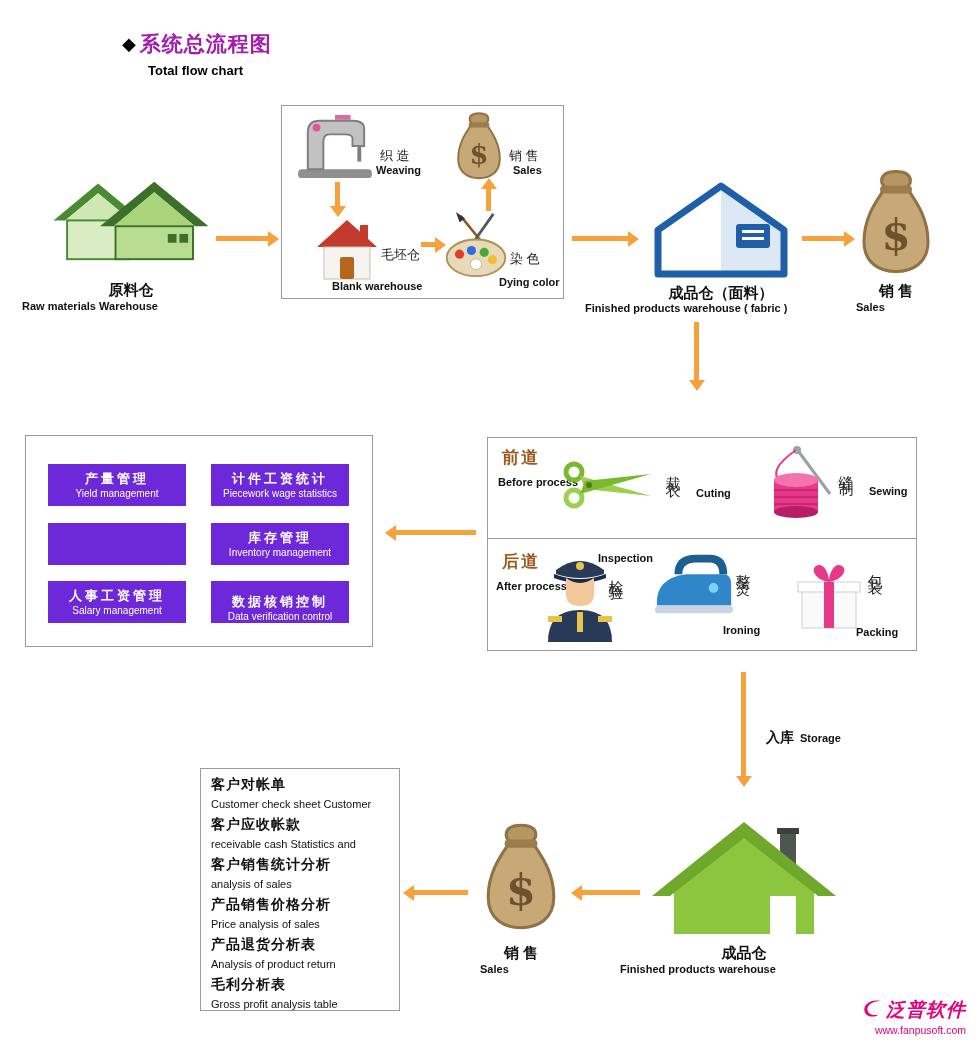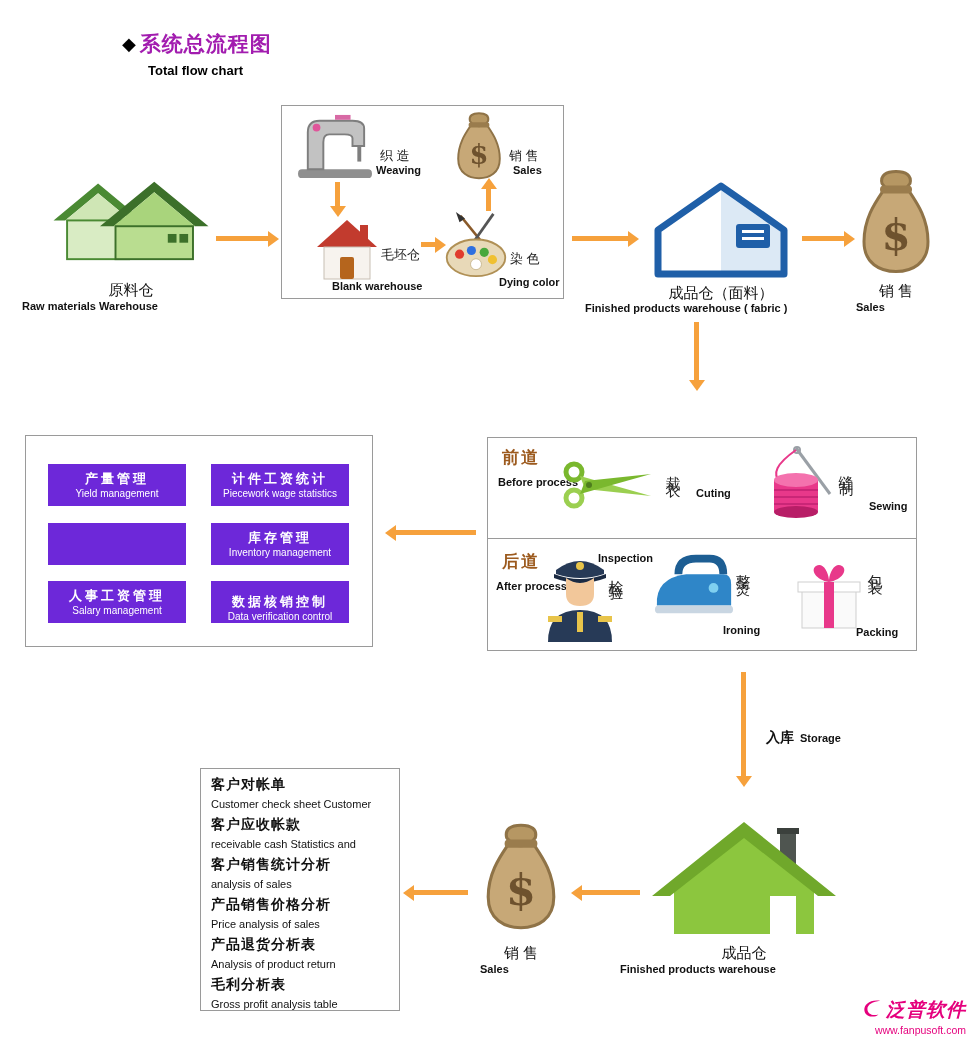--- a/index.html
+++ b/index.html
@@ -3,21 +3,21 @@
 <meta charset="utf-8">
 <style>
   html,body { margin:0; padding:0; background:#fff; }
   #canvas {
     position:relative; width:980px; height:1049px; background:#ffffff;
     font-family:"Liberation Sans","DejaVu Sans",sans-serif; color:#111;
     overflow:hidden;
   }
   .abs { position:absolute; }
   .box { position:absolute; background:#fff; border:1px solid #9a9a9a; }
-  .zh-main { font-size:15px; font-weight:normal; color:#111; text-align:center; }
+  .zh-main { font-size:15px; font-weight:bold; color:#111; text-align:center; }
   .en-sub  { font-size:11px; font-weight:bold; color:#111; text-align:left; }
   .zh-sm   { font-size:13px; color:#222; white-space:nowrap; }
   .en-sm   { font-size:11px; font-weight:bold; color:#111; white-space:nowrap; }
   .v-zh    { writing-mode:vertical-rl; text-orientation:upright; font-size:15px; color:#222; letter-spacing:6px; line-height:1; }
   .sec-title { font-size:17px; font-weight:bold; color:#9c5a1e; letter-spacing:2px; }
 
   
   .arrow { position:absolute; background:#f6a13c; }
   .arrow.h { height:5px; }
   .arrow.v { width:5px; }
@@ -189,21 +189,21 @@
           <path d="M30,4 C10,18 6,28 14,36" stroke="#e8388a" fill="none" stroke-width="2"></path>
           <rect x="8" y="34" width="44" height="32" fill="#e8388a"></rect>
           <ellipse cx="30" cy="34" rx="22" ry="7" fill="#f472ae"></ellipse>
           <ellipse cx="30" cy="66" rx="22" ry="6" fill="#b81e67"></ellipse>
           <line x1="8" y1="44" x2="52" y2="44" stroke="#c02070" stroke-width="1.5"></line>
           <line x1="8" y1="51" x2="52" y2="51" stroke="#c02070" stroke-width="1.5"></line>
           <line x1="8" y1="58" x2="52" y2="58" stroke="#c02070" stroke-width="1.5"></line>
         </svg>
       </div>
       <div class="abs v-zh" style="left:351px; top:25px; height:56px;">缝制</div>
-      <div class="abs en-sm" style="left:381px; top:62px;">Sewing</div>
+      <div class="abs en-sm" style="left:381px; top:47px;">Sewing</div>
     </div>
 
     <div class="abs" style="left:0; top:101px; width:428px; height:111px;">
       <div class="abs sec-title" style="left:14px; top:11px;">后道</div>
       <div class="abs en-sm" style="left:8px; top:41px;">After process</div>
 
       <div class="abs" style="left:56px; top:5px;">
         <svg width="72" height="98" viewBox="0 0 72 98">
           <path d="M12,26 Q36,8 60,26 L60,30 Q36,38 12,30 Z" fill="#273a57"></path>
           <path d="M10,30 Q36,40 62,30 L62,34 Q36,44 10,34 Z" fill="#1b2a42"></path>

